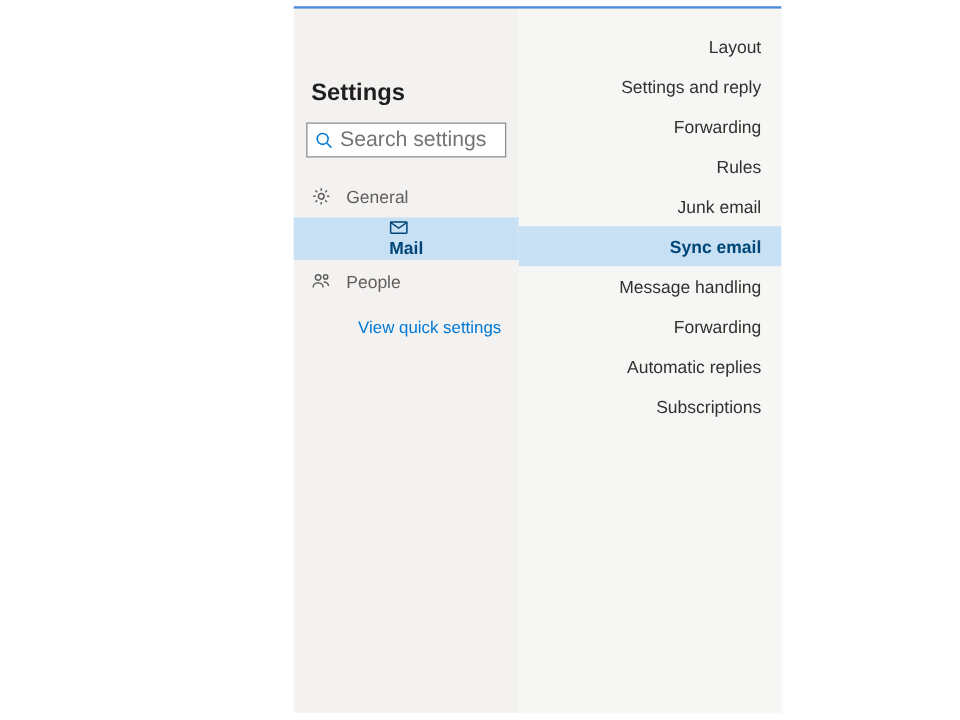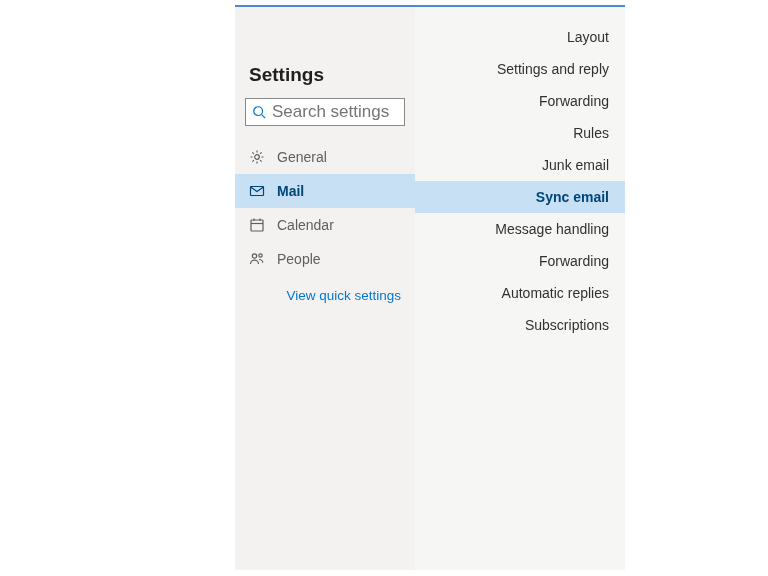--- a/index.html
+++ b/index.html
@@ -83,20 +83,21 @@
     justify-content: center;
   }
   .nav-item .icon svg {
     stroke: #605e5c;
     fill: none;
   }
   .nav-item.selected {
     background: #c7e0f4;
     color: #004578;
     font-weight: 600;
+    flex-direction: column;
   }
   .nav-item.selected .icon svg {
     stroke: #004578;
   }
   .quick-link {
     padding: 12px 14px 0 40px;
     color: #0078d4;
     font-size: 13.5px;
     cursor: pointer;
     text-align: right;
@@ -148,31 +149,20 @@
     <div class="nav-item selected">
       <span class="icon">
         <svg viewBox="0 0 16 16" stroke-width="1.2">
           <rect x="1.5" y="3.5" width="13" height="9" rx="0.5"></rect>
           <path d="M1.5 4 8 8.5 14.5 4"></path>
         </svg>
       </span>
       <span>Mail</span>
     </div>
 
-    <div class="nav-item">
-      <span class="icon">
-        <svg viewBox="0 0 16 16" stroke-width="1.2">
-          <rect x="2" y="3" width="12" height="11" rx="0.5"></rect>
-          <line x1="2" y1="6.5" x2="14" y2="6.5"></line>
-          <line x1="5" y1="1.5" x2="5" y2="4"></line>
-          <line x1="11" y1="1.5" x2="11" y2="4"></line>
-        </svg>
-      </span>
-      <span>Calendar</span>
-    </div>
 
     <div class="nav-item">
       <span class="icon">
         <svg viewBox="0 0 16 16" stroke-width="1.2">
           <circle cx="5.5" cy="5" r="2.2"></circle>
           <path d="M1.5 13c0-2.2 1.8-3.8 4-3.8s4 1.6 4 3.8"></path>
           <circle cx="11.5" cy="4.5" r="1.7"></circle>
           <path d="M10 8.5c2 0 3.8 1.4 3.8 3.3"></path>
         </svg>
       </span>

